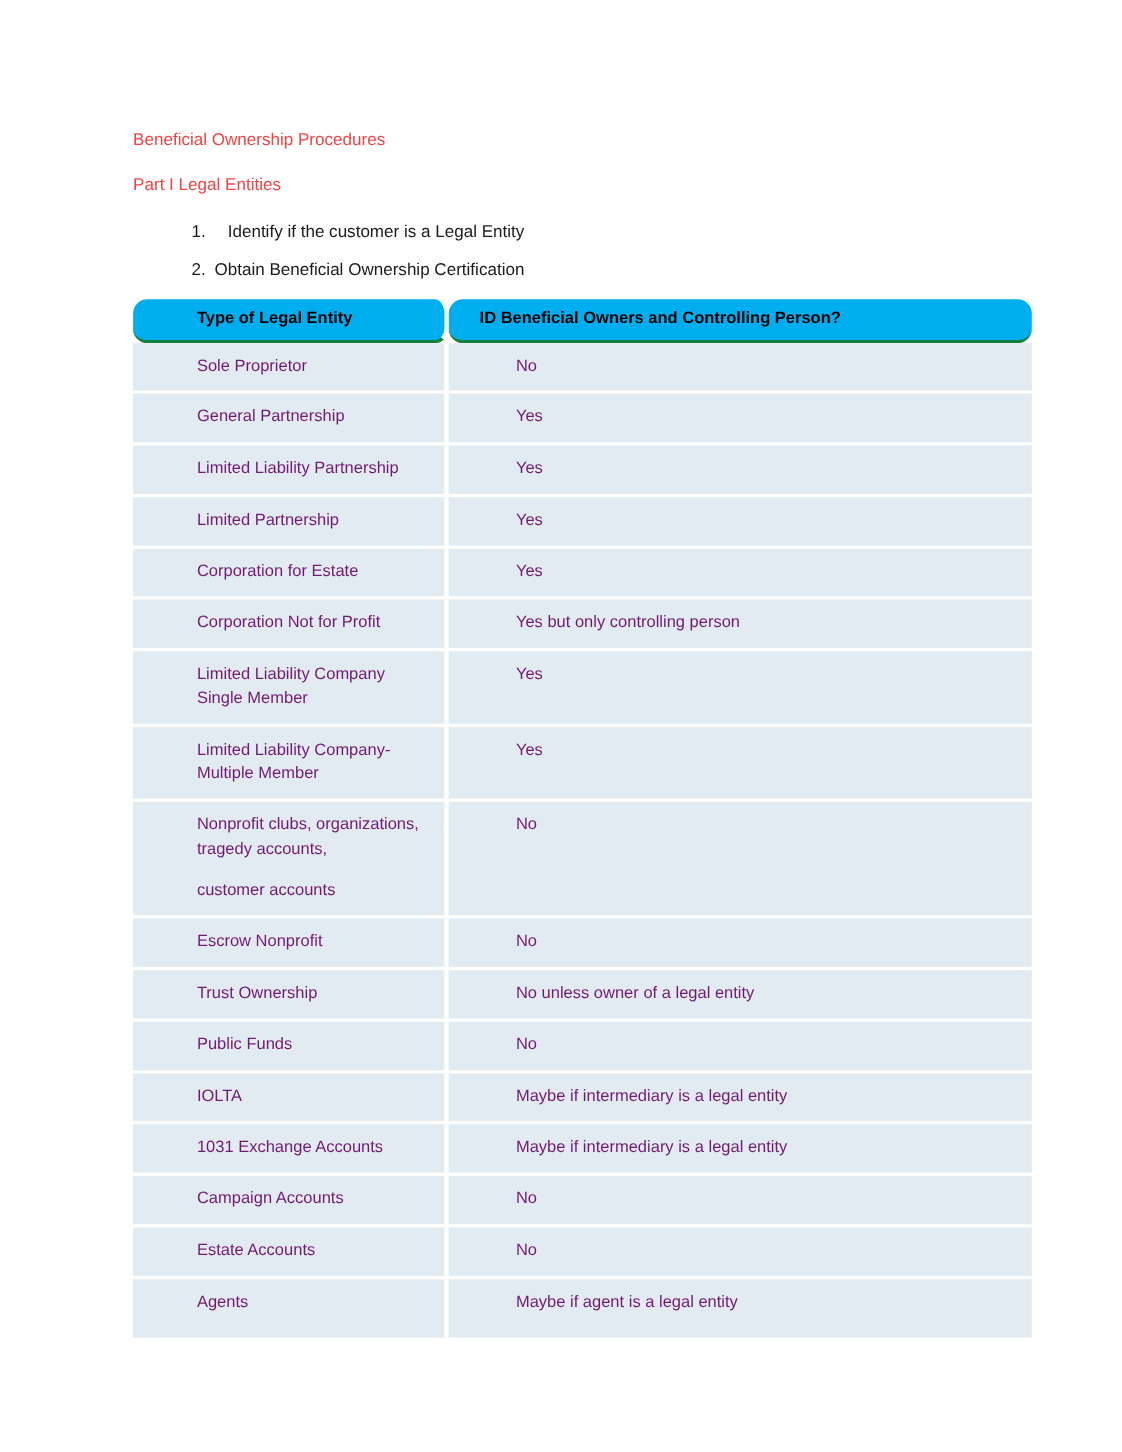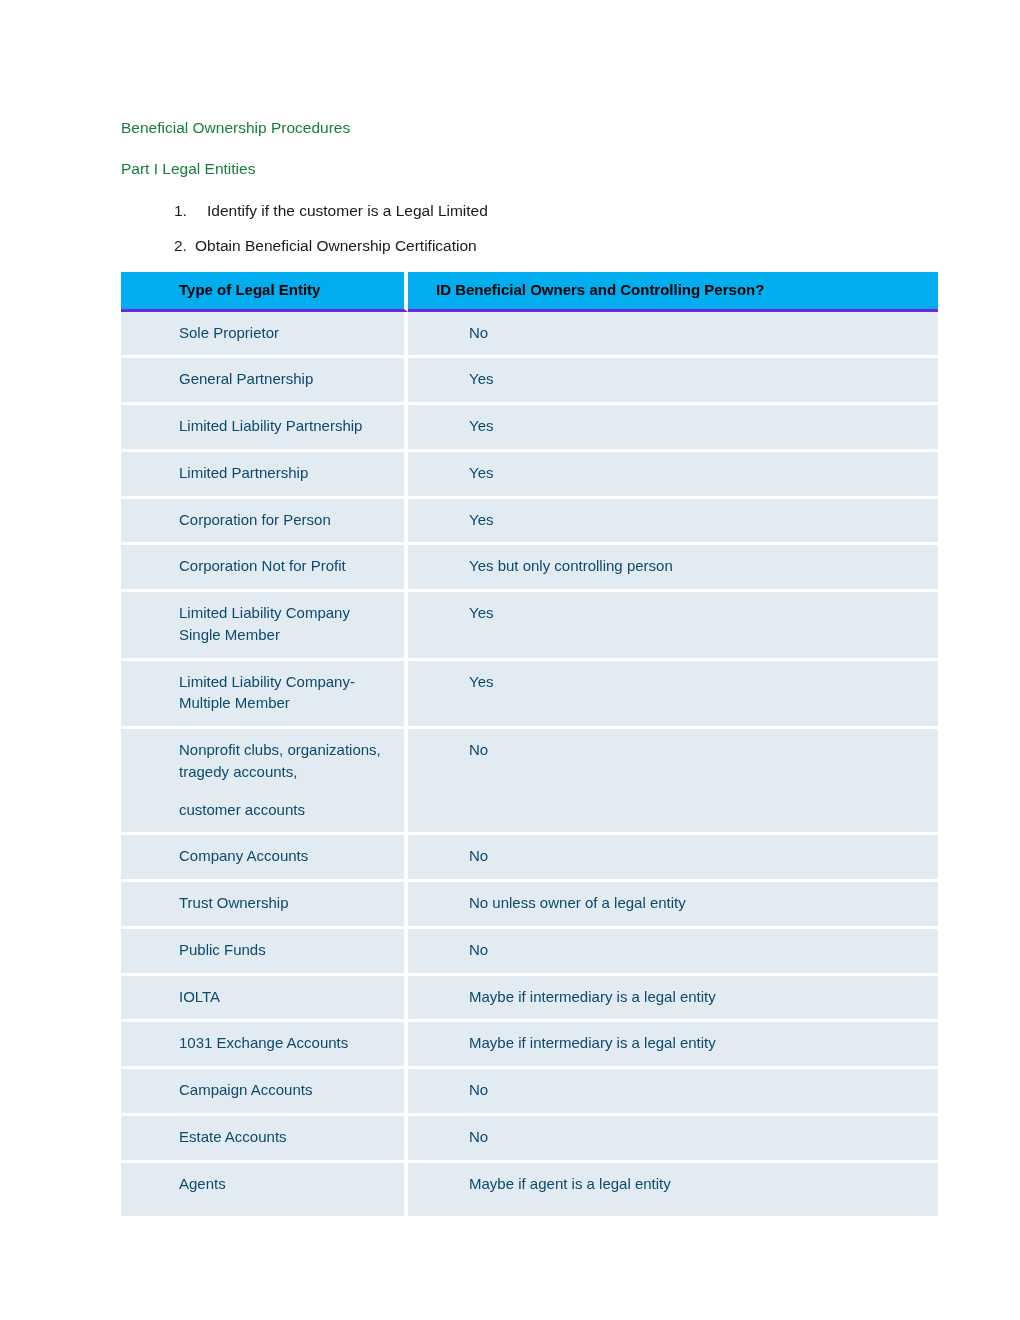--- a/index.html
+++ b/index.html
@@ -28,21 +28,21 @@
   .doc-body {
     position: absolute;
     left: 121px;
     top: 118px;
     width: 817px;
   }
 
   .para {
     font-size: 15.5px;
     line-height: 1.25;
-    color: #15803d;
+    color: #ef4444;
     margin: 0 0 22px 0;
     white-space: pre-wrap;
   }
 
   .numlist {
     margin: 0 0 14px 0;
     padding: 0;
     list-style: none;
   }
   .numitem {
@@ -89,60 +89,61 @@
     line-height: 1.2;
     height: 18px;
   }
   .entity-table th.col2 {
     padding-left: 28px;
     border-right: none;
   }
 
   .entity-table td {
     background: #E2EBF1;
-    color: #0c4a6e;
+    color: #701a75;
     font-size: 15px;
     line-height: 1.45;
     text-align: left;
     vertical-align: top;
     padding: 10px 12px 12px 58px;
     border: none;
     border-right: 4px solid #ffffff;
     border-bottom: 3px solid #ffffff;
   }
   .entity-table td.col2 {
     padding-left: 61px;
     border-right: none;
   }
   .entity-table tr:last-child td {
     border-bottom: none;
     padding-bottom: 22px;
   }
   .entity-table thead tr th {
-    border-bottom: 3px solid #6d28d9;
+    border-bottom: 3px solid #15803d;
+    border-radius: 13px;
   }
 
   .cellline { display: block; }
   .cellgap { display: block; height: 16px; }
 </style>
 </head>
 <body>
 
 <div class="page">
 
   <div class="doc-body">
 
     <p class="para">Beneficial Ownership Procedures</p>
 
     <p class="para">Part I Legal Entities</p>
 
     <ol class="numlist">
       <li class="numitem wide-gap">
         <span class="marker">1.</span>
-        <span class="itemtext">Identify if the customer is a Legal Limited</span>
+        <span class="itemtext">Identify if the customer is a Legal Entity</span>
       </li>
       <li class="numitem">
         <span class="marker">2.</span>
         <span class="itemtext">Obtain Beneficial Ownership Certification</span>
       </li>
     </ol>
 
     <table class="entity-table">
       <colgroup>
         <col class="c1">
@@ -182,21 +183,21 @@
           <tr>
             <td class="col1">
               <span class="cellline">Limited Partnership</span>
             </td>
             <td class="col2">
               <span class="cellline">Yes</span>
             </td>
           </tr>
           <tr>
             <td class="col1">
-              <span class="cellline">Corporation for Person</span>
+              <span class="cellline">Corporation for Estate</span>
             </td>
             <td class="col2">
               <span class="cellline">Yes</span>
             </td>
           </tr>
           <tr>
             <td class="col1">
               <span class="cellline">Corporation Not for Profit</span>
             </td>
             <td class="col2">
@@ -224,21 +225,21 @@
               <span class="cellline">Nonprofit clubs, organizations, tragedy accounts,</span>
               <span class="cellgap"></span>
               <span class="cellline">customer accounts</span>
             </td>
             <td class="col2">
               <span class="cellline">No</span>
             </td>
           </tr>
           <tr>
             <td class="col1">
-              <span class="cellline">Company Accounts</span>
+              <span class="cellline">Escrow Nonprofit</span>
             </td>
             <td class="col2">
               <span class="cellline">No</span>
             </td>
           </tr>
           <tr>
             <td class="col1">
               <span class="cellline">Trust Ownership</span>
             </td>
             <td class="col2">

